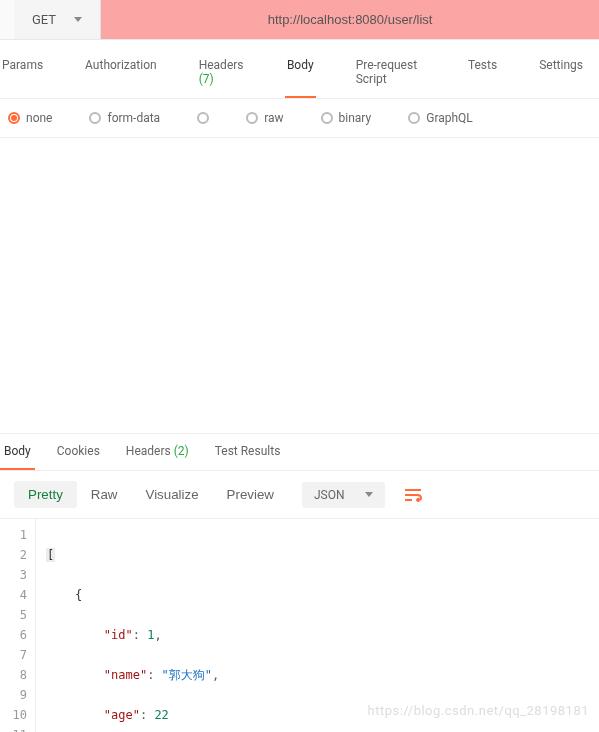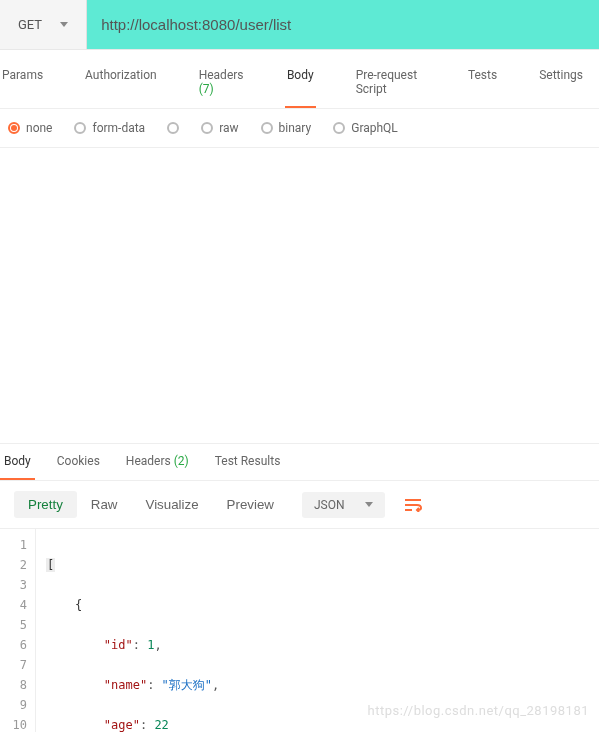--- a/index.html
+++ b/index.html
@@ -10,23 +10,24 @@
       background: #fff;
       width: 599px;
       height: 732px;
       overflow: hidden;
       position: relative;
     }
     
     
     .url-bar {
       display: flex;
-      height: 50px;
+      height: 40px;
       border-bottom: 1px solid #e8e8e8;
       background: #fafafa;
+      padding-left: 14px;
     }
     .method-select {
       display: flex;
       align-items: center;
       padding: 0 18px;
       border-right: 1px solid #e0e0e0;
       background: #f5f5f5;
       color: #555;
       font-size: 13px;
       cursor: pointer;
@@ -36,23 +37,24 @@
       width: 0; height: 0;
       border-left: 4px solid transparent;
       border-right: 4px solid transparent;
       border-top: 5px solid #888;
     }
     .url-input {
       flex: 1;
       border: none;
       outline: none;
       padding: 0 14px;
-      font-size: 15px;
+      font-size: 13px;
       color: #555;
-      background: #5eead4;
+      background: #fca5a5;
+      text-align: center;
     }
     
     
     .req-tabs {
       display: flex;
       padding: 12px 14px 0 0;
       gap: 38px;
       border-bottom: 1px solid #eee;
       font-size: 12px;
     }
@@ -66,21 +68,21 @@
       border-bottom: 2px solid #ff6c37;
       color: #333;
     }
     .count-green { color: #2aa845; }
     
     
     .body-types {
       display: flex;
       align-items: center;
       padding: 12px 8px;
-      gap: 22px;
+      gap: 37px;
       border-bottom: 1px solid #eee;
       font-size: 12px;
     }
     .radio-opt {
       display: flex;
       align-items: center;
       gap: 6px;
       color: #666;
       cursor: pointer;
     }

